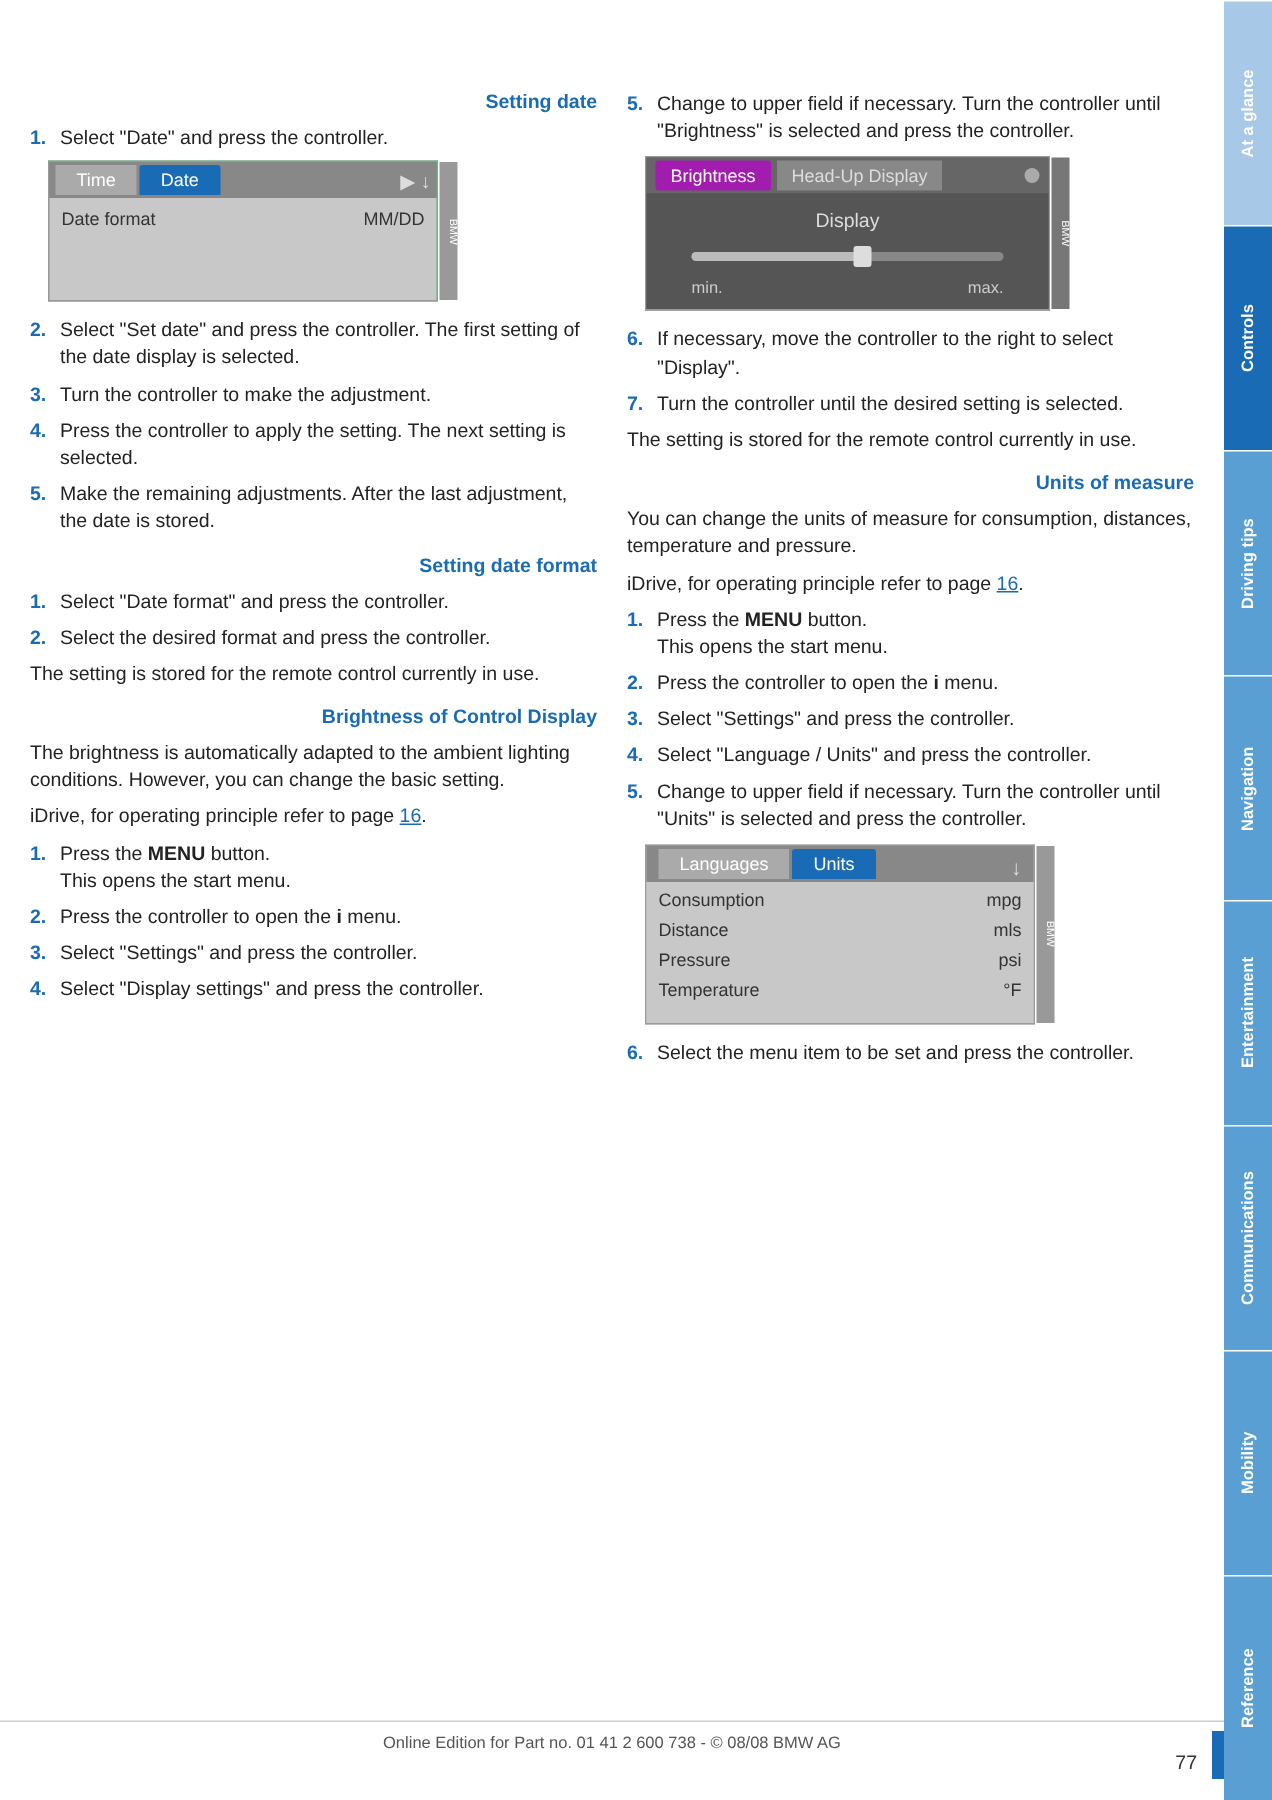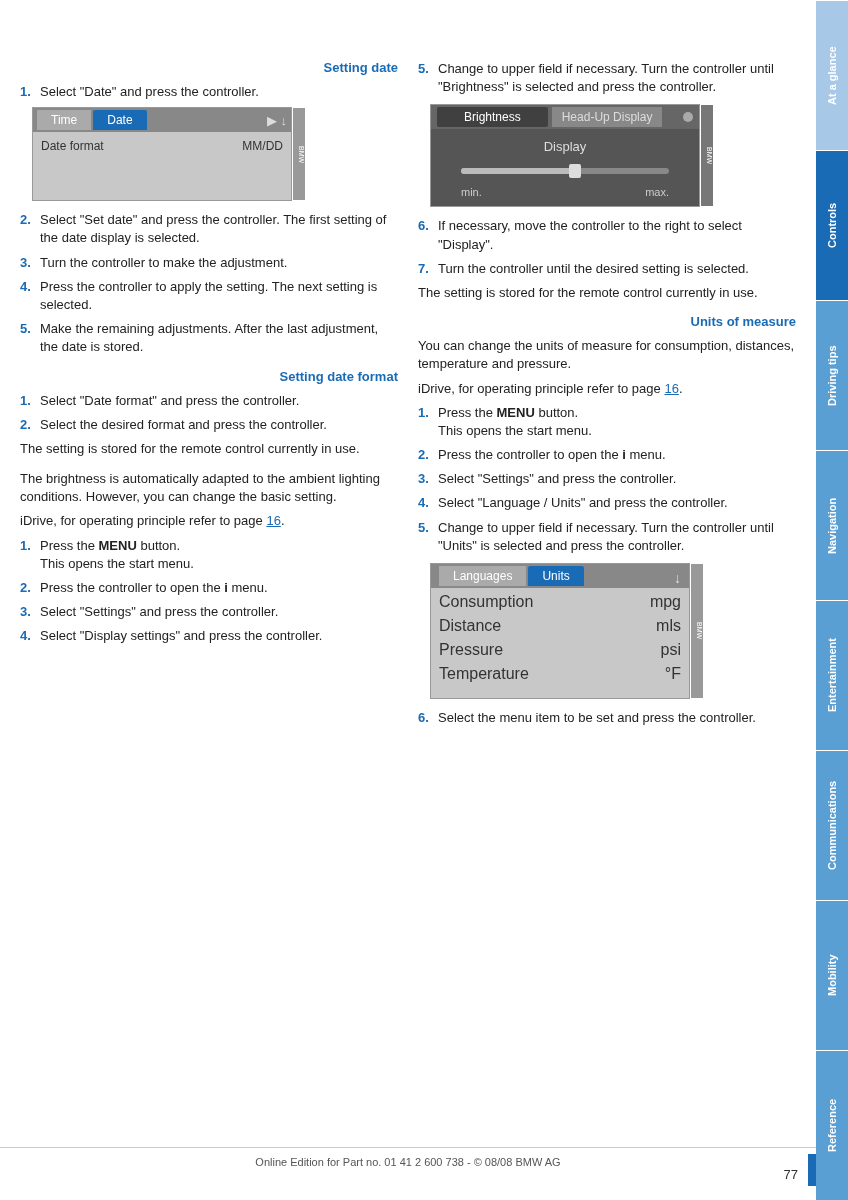--- a/index.html
+++ b/index.html
@@ -213,21 +213,21 @@
       align-items: flex-end;
       padding: 2px 8px;
     }
     .units-ss-body {
       background: #c8c8c8;
       padding: 2px 0;
     }
     .units-ss-row {
       display: flex;
       padding: 3px 8px;
-      font-size: 16px;
+      font-size: 12px;
     }
     .units-ss-row .label { flex: 1; color: #333; }
     .units-ss-row .value { color: #333; }
 
     
     .footer {
       position: absolute;
       bottom: 32px;
       left: 0;
       right: 32px;
@@ -340,20 +340,21 @@
             </li>
           <li>
               <span class="num">2.</span>
               <span class="text">Select the desired format and press the controller.</span>
             </li>
         </ol>
         <p class="para" style="margin-top:6px;">The setting is stored for the remote control currently in use.</p>
       </div>
 
       <div style="margin-top:12px;">
+        <div class="section-title">Brightness of Control Display</div>
         <p class="para">The brightness is automatically adapted to the ambient lighting conditions. However, you can change the basic setting.</p>
         <p class="para">iDrive, for operating principle refer to page <span class="link">16</span>.</p>
         <ol class="numbered-list">
           <li>
               <span class="num">1.</span>
               <span class="text">Press the <strong>MENU</strong> button.<br>This opens the start menu.</span>
             </li>
           <li>
               <span class="num">2.</span>
               <span class="text">Press the controller to open the <strong>i</strong> menu.</span>
@@ -373,21 +374,21 @@
     <div class="col-right">
       <ol class="numbered-list">
         <li>
             <span class="num">5.</span>
             <span class="text">Change to upper field if necessary. Turn the controller until "Brightness" is selected and press the controller.</span>
           </li>
       </ol>
 
       <div class="screenshot brightness-screenshot" style="position:relative; margin: 8px 0 10px 12px;">
         <div class="brightness-ss-header">
-          <span style="background:#404040;color:#fff;padding:3px 27px;font-size:12px;border-radius:2px;margin-right:4px;">Brightness</span>
+          <span style="background:#a21caf;color:#fff;padding:3px 10px;font-size:12px;border-radius:2px;margin-right:4px;">Brightness</span>
           <span style="background:#888;color:#ddd;padding:3px 10px;font-size:12px;margin-right:4px;">Head-Up Display</span>
           <span style="margin-left:auto;width:10px;height:10px;background:#aaa;border-radius:50%;display:inline-block;"></span>
         </div>
         <div class="brightness-ss-body">
           <div class="brightness-display-label">Display</div>
           <div class="brightness-slider-container">
             <div class="brightness-slider-track">
               <div class="brightness-slider-fill"></div>
               <div class="brightness-slider-thumb"></div>
             </div>

